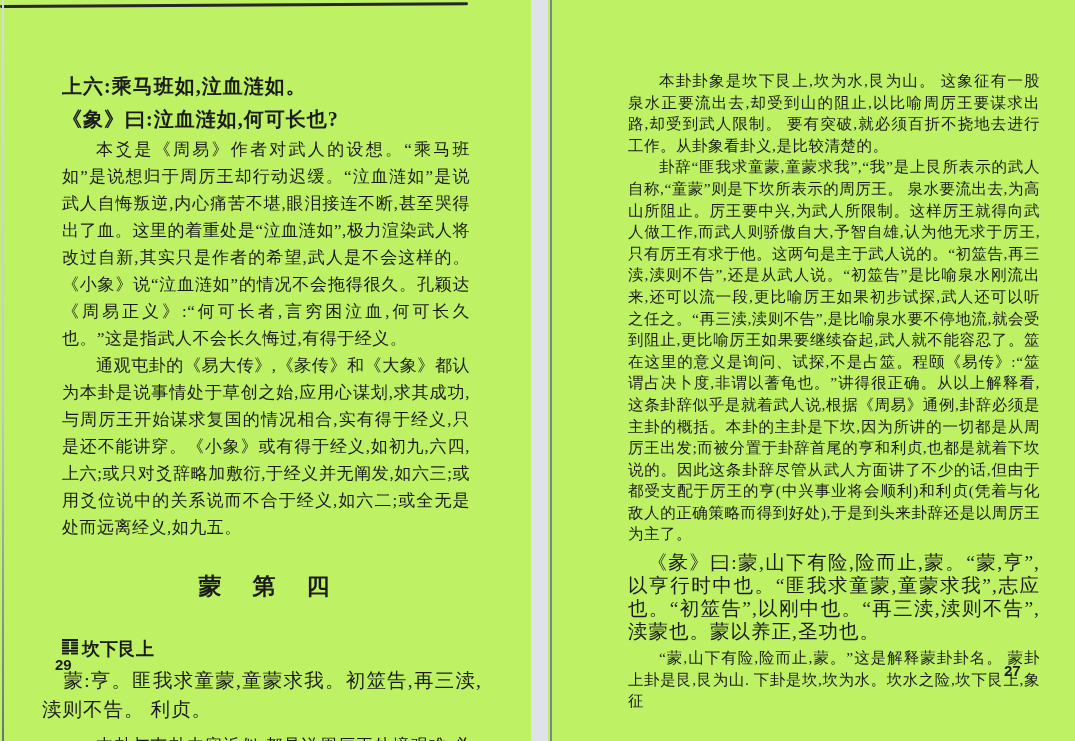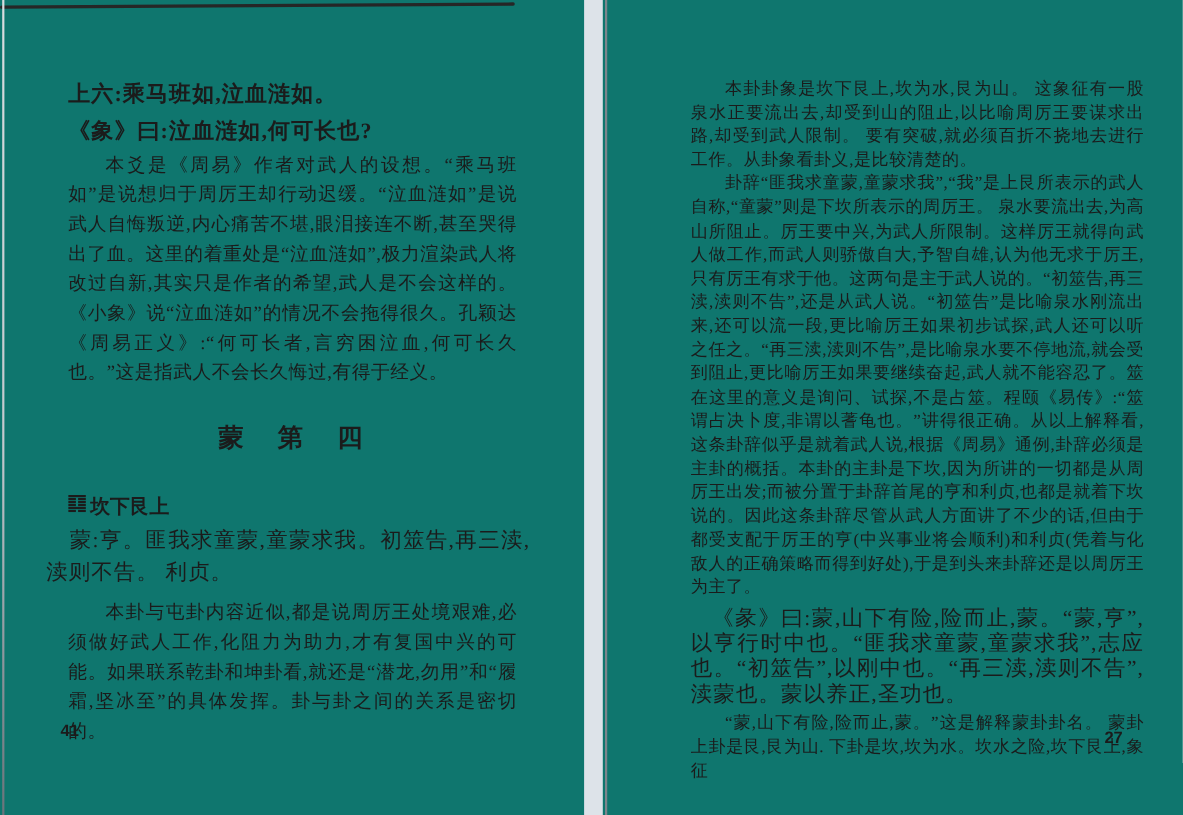--- a/index.html
+++ b/index.html
@@ -3,21 +3,21 @@
 <meta charset="utf-8">
 <style>
   html,body{margin:0;padding:0;}
   body{
     width:1075px;height:741px;overflow:hidden;
     background:#fdfdfd;
     font-family:"Liberation Serif","DejaVu Serif",serif;
     color:#1b1b1b;
     position:relative;
   }
-  .scan{position:absolute;inset:0;background:#0f766e;}
+  .scan{position:absolute;inset:0;background:#bef264;}
   
   .edge-top{
     position:absolute;left:0;top:5px;width:468px;height:3px;
     background:#262626;transform:rotate(-0.35deg);transform-origin:left center;
     border-radius:2px;
   }
   .edge-left{
     position:absolute;left:2px;top:0;width:2px;height:741px;
     background:linear-gradient(#d8dcdf 0%,#c2c8cd 55%,#8e979e 80%,#6a737a 100%);
   }
@@ -61,20 +61,21 @@
 
   <div class="edge-top"></div>
   <div class="edge-left"></div>
   <div class="gutter"></div>
   <div class="gutter-line"></div>
 
   <div class="page page-left">
     <p class="jing">上六:乘马班如,泣血涟如。</p>
     <p class="jing">《象》曰:泣血涟如,何可长也?</p>
     <p class="body">本爻是《周易》作者对武人的设想。“乘马班如”是说想归于周厉王却行动迟缓。“泣血涟如”是说武人自悔叛逆,内心痛苦不堪,眼泪接连不断,甚至哭得出了血。这里的着重处是“泣血涟如”,极力渲染武人将改过自新,其实只是作者的希望,武人是不会这样的。《小象》说“泣血涟如”的情况不会拖得很久。孔颖达《周易正义》:“何可长者,言穷困泣血,何可长久也。”这是指武人不会长久悔过,有得于经义。</p>
+    <p class="body">通观屯卦的《易大传》,《彖传》和《大象》都认为本卦是说事情处于草创之始,应用心谋划,求其成功,与周厉王开始谋求复国的情况相合,实有得于经义,只是还不能讲穿。《小象》或有得于经义,如初九,六四,上六;或只对爻辞略加敷衍,于经义并无阐发,如六三;或用爻位说中的关系说而不合于经义,如六二;或全无是处而远离经义,如九五。</p>
     <h2 class="chapter">蒙　第　四</h2>
     <div class="hexrow">
       <span class="hex-icon">
         <svg width="17" height="16" viewBox="0 0 17 16" xmlns="http://www.w3.org/2000/svg">
           <rect x="0" y="0" width="16" height="2" fill="#1b1b1b"></rect>
           <rect x="0" y="2.7" width="7" height="2" fill="#1b1b1b"></rect>
             <rect x="9" y="2.7" width="7" height="2" fill="#1b1b1b"></rect>
           <rect x="0" y="5.4" width="7" height="2" fill="#1b1b1b"></rect>
             <rect x="9" y="5.4" width="7" height="2" fill="#1b1b1b"></rect>
           <rect x="0" y="8.1" width="7" height="2" fill="#1b1b1b"></rect>
@@ -90,16 +91,16 @@
     <p class="body">本卦与屯卦内容近似,都是说周厉王处境艰难,必须做好武人工作,化阻力为助力,才有复国中兴的可能。如果联系乾卦和坤卦看,就还是“潜龙,勿用”和“履霜,坚冰至”的具体发挥。卦与卦之间的关系是密切的。</p>
   </div>
 
   <div class="page page-right">
     <p class="body">本卦卦象是坎下艮上,坎为水,艮为山。 这象征有一股泉水正要流出去,却受到山的阻止,以比喻周厉王要谋求出路,却受到武人限制。 要有突破,就必须百折不挠地去进行工作。从卦象看卦义,是比较清楚的。</p>
     <p class="body">卦辞“匪我求童蒙,童蒙求我”,“我”是上艮所表示的武人自称,“童蒙”则是下坎所表示的周厉王。 泉水要流出去,为高山所阻止。厉王要中兴,为武人所限制。这样厉王就得向武人做工作,而武人则骄傲自大,予智自雄,认为他无求于厉王,只有厉王有求于他。这两句是主于武人说的。“初筮告,再三渎,渎则不告”,还是从武人说。“初筮告”是比喻泉水刚流出来,还可以流一段,更比喻厉王如果初步试探,武人还可以听之任之。“再三渎,渎则不告”,是比喻泉水要不停地流,就会受到阻止,更比喻厉王如果要继续奋起,武人就不能容忍了。筮在这里的意义是询问、试探,不是占筮。程颐《易传》:“筮谓占决卜度,非谓以蓍龟也。”讲得很正确。从以上解释看,这条卦辞似乎是就着武人说,根据《周易》通例,卦辞必须是主卦的概括。本卦的主卦是下坎,因为所讲的一切都是从周厉王出发;而被分置于卦辞首尾的亨和利贞,也都是就着下坎说的。因此这条卦辞尽管从武人方面讲了不少的话,但由于都受支配于厉王的亨(中兴事业将会顺利)和利贞(凭着与化敌人的正确策略而得到好处),于是到头来卦辞还是以周厉王为主了。</p>
     <p class="tuan">《彖》曰:蒙,山下有险,险而止,蒙。“蒙,亨”,以亨行时中也。“匪我求童蒙,童蒙求我”,志应也。“初筮告”,以刚中也。“再三渎,渎则不告”,渎蒙也。蒙以养正,圣功也。</p>
     <p class="body">“蒙,山下有险,险而止,蒙。”这是解释蒙卦卦名。 蒙卦上卦是艮,艮为山. 下卦是坎,坎为水。坎水之险,坎下艮上,象征</p>
   </div>
 
-  <div class="pagenum pagenum-left">41</div>
+  <div class="pagenum pagenum-left">29</div>
   <div class="pagenum pagenum-right">27</div>
 
 </div>
 
 </body></html>

